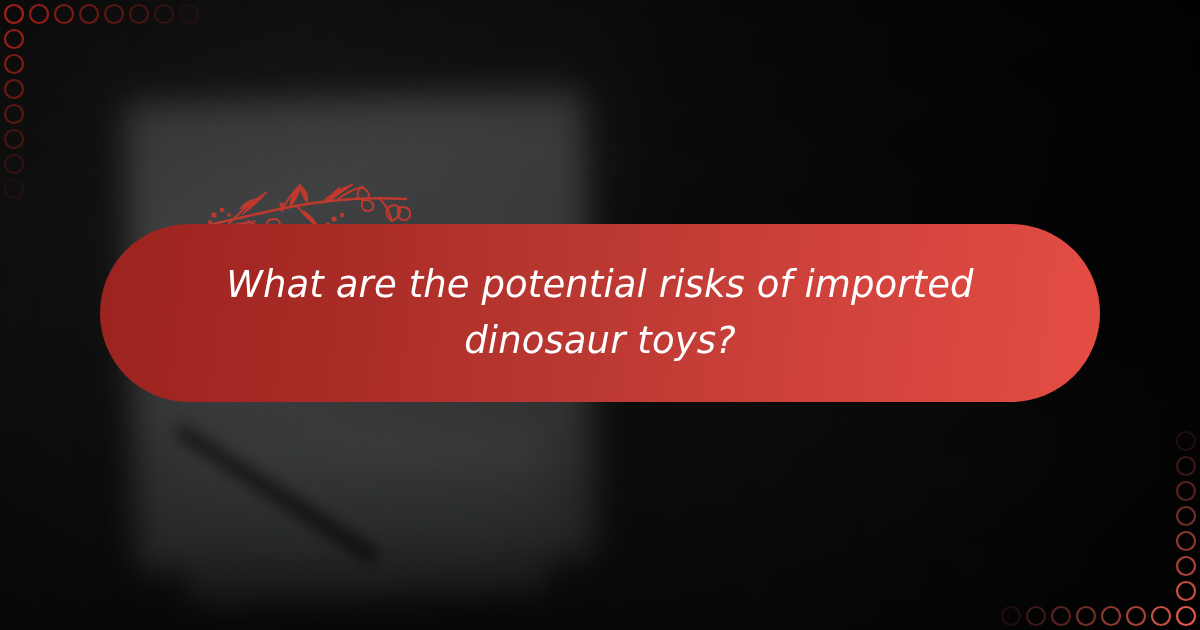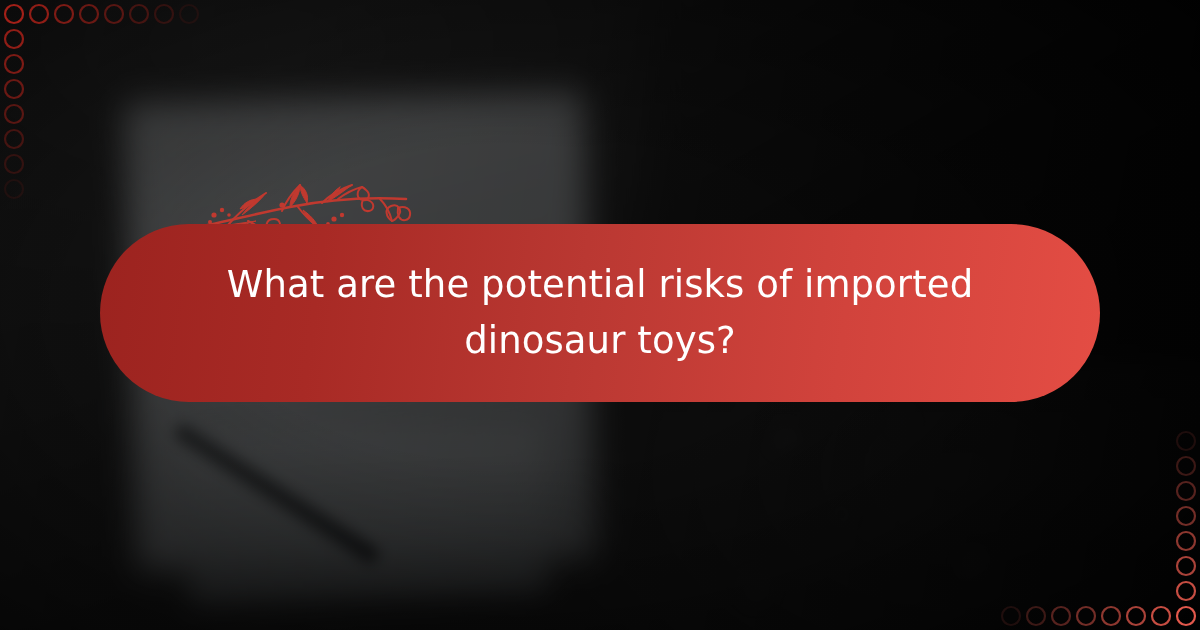--- a/index.html
+++ b/index.html
@@ -157,20 +157,21 @@
 
   .banner-text {
     width: 760px;
     text-align: center;
     color: #ffffff;
     font-size: 37px;
     line-height: 1.52;
     font-weight: 400;
     letter-spacing: 0.1px;
     white-space: pre-line;
+    font-style: italic;
   }
 </style>
 </head>
 <body>
 
 <div id="canvas">
 
   <div class="bg-photo">
     <div class="bg-base"></div>
     <div class="bg-laptop"></div>

